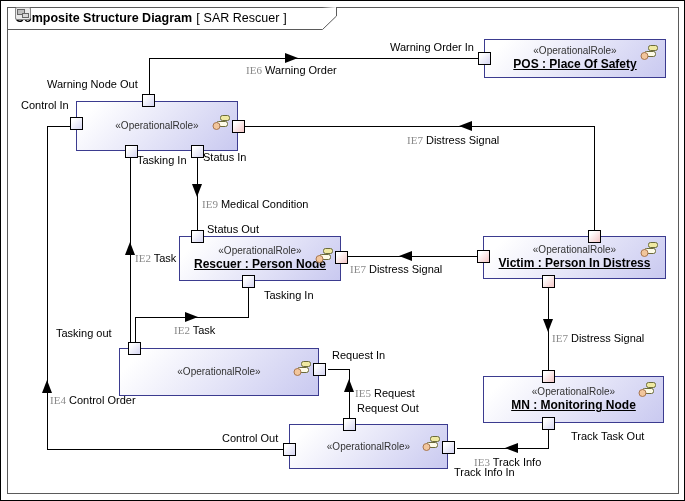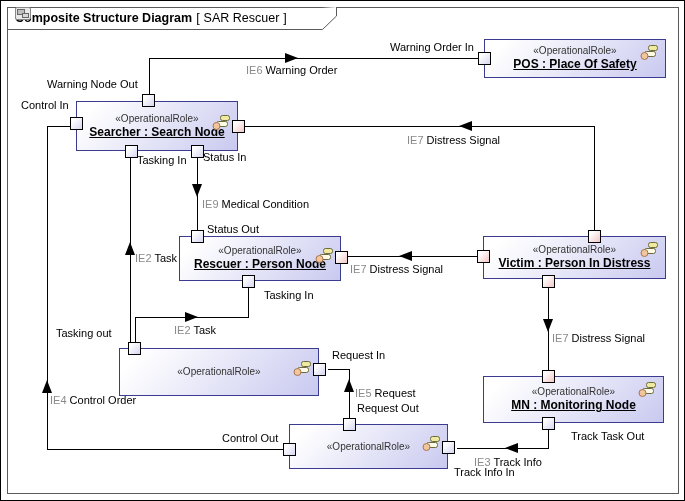--- a/index.html
+++ b/index.html
@@ -30,21 +30,21 @@
 
   .seg{position:absolute;background:#000;}
   .arr{position:absolute;width:0;height:0;}
   .arr.r{border-top:5px solid transparent;border-bottom:5px solid transparent;border-left:13px solid #000;}
   .arr.l{border-top:5px solid transparent;border-bottom:5px solid transparent;border-right:13px solid #000;}
   .arr.u{border-left:5px solid transparent;border-right:5px solid transparent;border-bottom:13px solid #000;}
   .arr.d{border-left:5px solid transparent;border-right:5px solid transparent;border-top:13px solid #000;}
 
   .plabel{position:absolute;font-size:11px;color:#000;white-space:nowrap;}
   .flabel{position:absolute;font-size:11px;white-space:nowrap;}
-  .flabel .fid{color:#8a8a8a;}
+  .flabel .fid{color:#8a8a8a;font-family:Liberation Serif, serif;}
   .flabel .fname{color:#000;}
 </style>
 </head>
 <body>
 
 <div id="canvas">
   <div class="frame"></div>
 
   <div class="title-tab">
     <svg width="330" height="24">
@@ -98,21 +98,20 @@
     <div class="nname">POS : Place Of Safety</div>
     <svg class="role-icon" width="20" height="17">
       <rect x="8.5" y="1.5" width="9" height="5" rx="2" fill="#efe9a2" stroke="#6b6b3a"></rect>
       <rect x="4.5" y="7.5" width="11" height="5" rx="2" fill="#fdfbe8" stroke="#6b6b3a"></rect>
       <circle cx="4.5" cy="12" r="3.5" fill="#f2c69c" stroke="#a8764f"></circle>
     </svg>
   </div>
 
   <div class="node" style="left:75px;top:100px;width:162px;height:50px">
     <div class="stereo">«OperationalRole»</div>
-    <div class="nname">Searcher : Search Node</div>
     <svg class="role-icon" width="20" height="17" style="top:12px">
       <rect x="8.5" y="1.5" width="9" height="5" rx="2" fill="#efe9a2" stroke="#6b6b3a"></rect>
       <rect x="4.5" y="7.5" width="11" height="5" rx="2" fill="#fdfbe8" stroke="#6b6b3a"></rect>
       <circle cx="4.5" cy="12" r="3.5" fill="#f2c69c" stroke="#a8764f"></circle>
     </svg>
   </div>
 
   <div class="node" style="left:178px;top:235px;width:162px;height:45px">
     <div class="stereo">«OperationalRole»</div>
     <div class="nname">Rescuer : Person Node</div>

